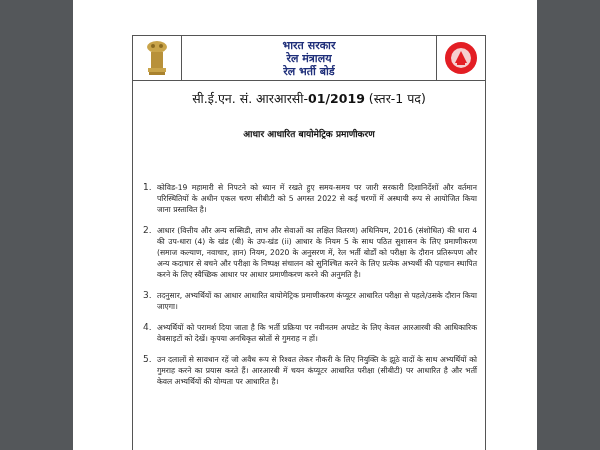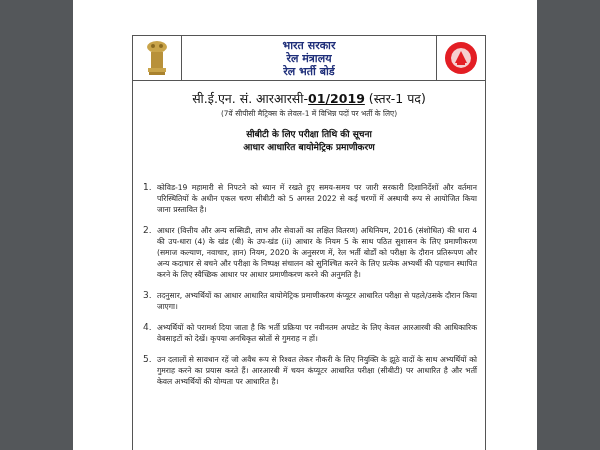--- a/index.html
+++ b/index.html
@@ -28,21 +28,21 @@
     .cell-right { width: 48px; border-left: 1px solid #555; display:flex; align-items:center; justify-content:center; }
     .org-line {
       color: #1f2f7a; font-weight: bold; font-size: 11px; line-height: 13px;
       font-family: "DejaVu Sans", sans-serif;
       text-align: right;
     }
     .notice-no {
       position: absolute; left: 0; width: 352px; top: 54px; text-align: center;
       font-size: 12.5px; color: #111; font-family: "DejaVu Sans", sans-serif;
     }
-    .notice-no b { font-weight: bold; text-decoration: underline; }
+    .notice-no b { font-weight: bold; }
     .subtitle {
       position: absolute; left: 0; width: 352px; top: 72px; text-align: center;
       font-size: 7.5px; color: #333;
     }
     .title-block {
       position: absolute; left: 0; width: 352px; top: 92px; text-align: center;
       font-size: 9px; font-weight: bold; color: #111; line-height: 13px;
     }
     .paras {
       position: absolute; left: 10px; top: 146px; width: 334px;
@@ -79,24 +79,22 @@
           <circle cx="17" cy="17" r="10" fill="#f6d0d0"></circle>
           <path d="M11 22 L17 10 L23 22 Z" fill="#e31e24"></path>
           <rect x="13" y="20" width="8" height="4" fill="#e31e24"></rect>
         </svg>
       </div>
     </div>
 
     <div class="notice-no">
       <span>सी.ई.एन. सं. आरआरसी-</span><b>01/2019</b><span> (स्तर-1 पद)</span>
     </div>
-    <div class="subtitle">(7वें सीपीसी मैट्रिक्स के लेवल-1 में विभिन्न पदों पर भर्ती के लिए)</div>
 
     <div class="title-block">
-      <div>सीबीटी के लिए परीक्षा तिथि की सूचना</div>
       <div>आधार आधारित बायोमेट्रिक प्रमाणीकरण</div>
     </div>
 
     <div class="paras">
       <div class="para">
         <span class="num">1.</span>
         <span class="txt">कोविड-19 महामारी से निपटने को ध्यान में रखते हुए समय-समय पर जारी सरकारी दिशानिर्देशों और वर्तमान परिस्थितियों के अधीन एकल चरण सीबीटी को 5 अगस्त 2022 से कई चरणों में अस्थायी रूप से आयोजित किया जाना प्रस्तावित है।</span>
       </div>
       <div class="para">
         <span class="num">2.</span>

